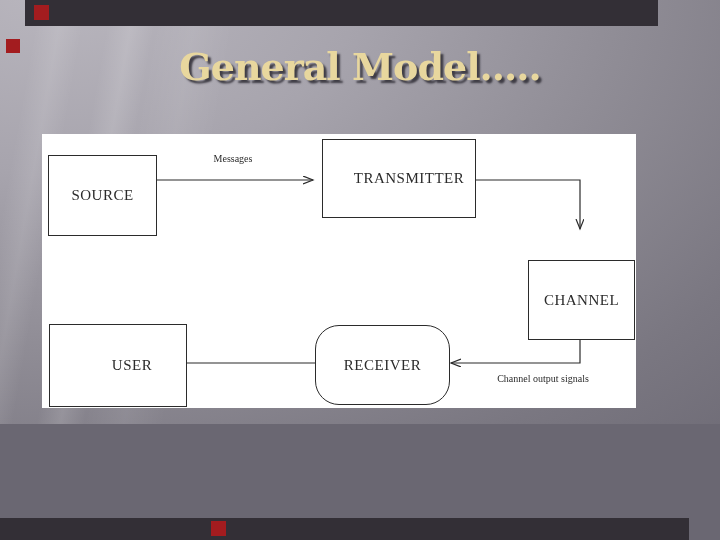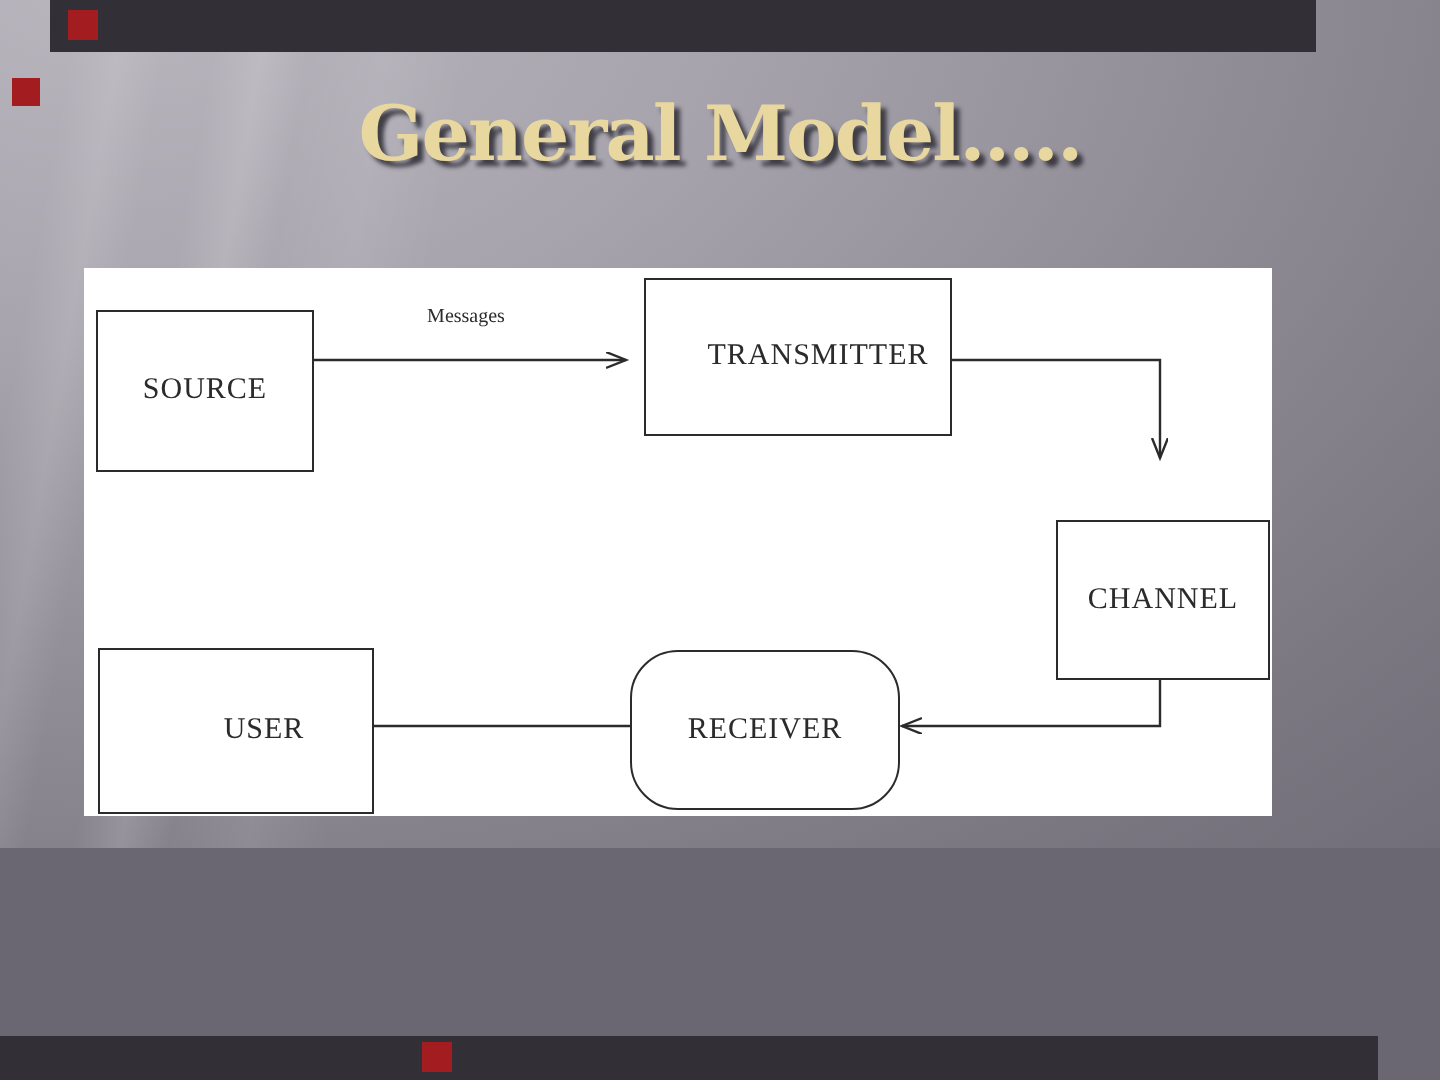--- a/index.html
+++ b/index.html
@@ -97,16 +97,17 @@
       <span>CHANNEL</span>
     </div>
     <div class="box box-receiver">
       <span>RECEIVER</span>
     </div>
     <div class="box box-user">
       <span>USER</span>
     </div>
 
     <span class="alabel l-messages">Messages</span>
+    <span class="alabel l-output">Channel output signals</span>
 
   </div>
 
 </div>
 
 </body></html>

